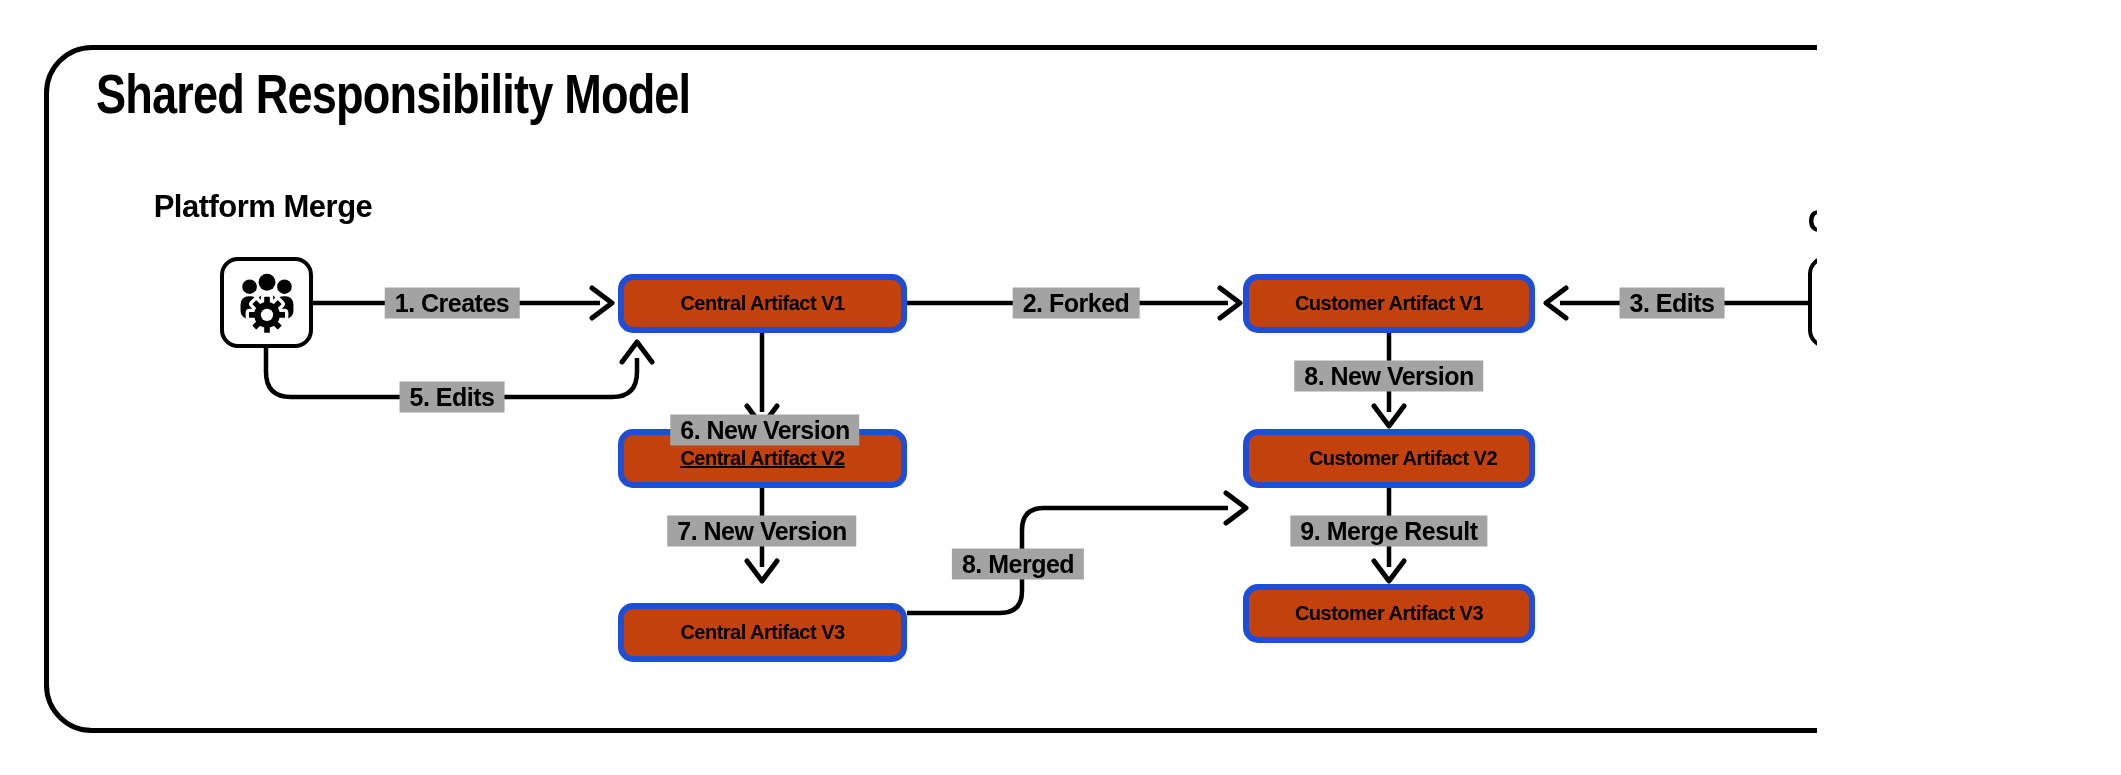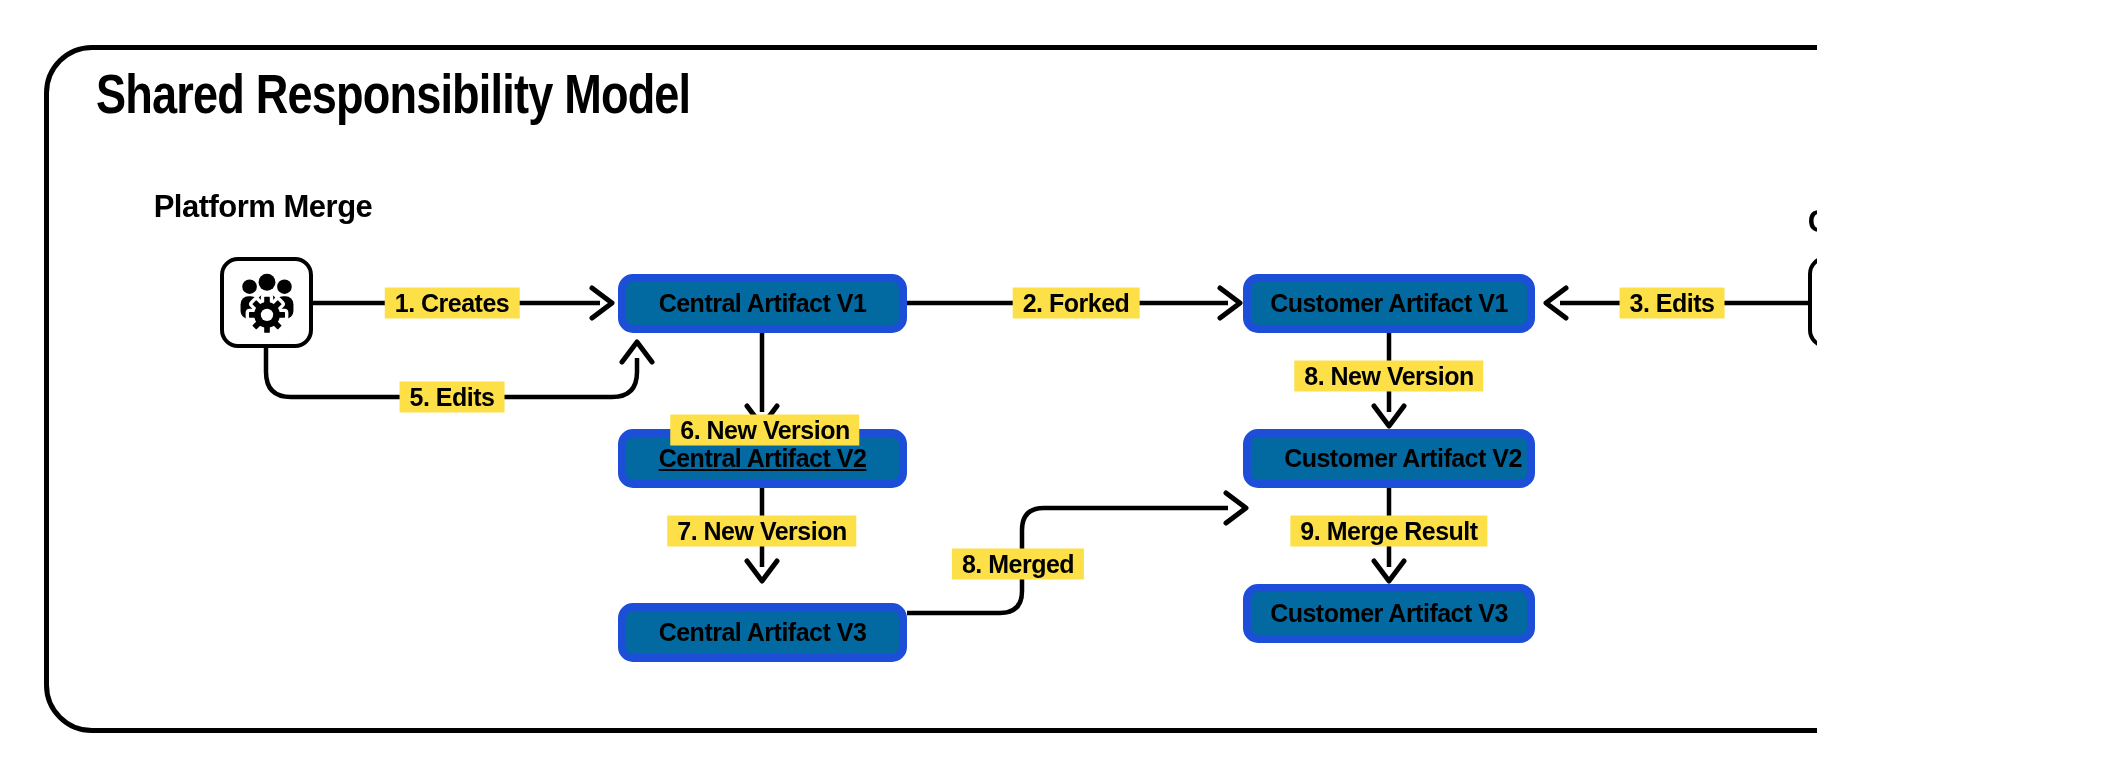--- a/index.html
+++ b/index.html
@@ -21,28 +21,28 @@
   }
   .actor-label.platform{left:133px;top:189px;}
   .actor-label.customer{left:1748px;top:192px;margin-top:12px;}
   .icon-box{
     position:absolute;border:4px solid #000;border-radius:18px;background:#fff;
     box-sizing:border-box;display:flex;align-items:center;justify-content:center;z-index:3;
   }
   .icon-box.platform{left:220px;top:257px;width:93px;height:91px;}
   .icon-box.customer{left:1808px;top:256px;width:94px;height:92px;}
   .node{
-    position:absolute;width:289px;height:59px;border:8px solid #1d4ed8;border-radius:15px;
-    background:#0369a1;box-sizing:border-box;display:flex;align-items:center;justify-content:center;
-    font-size:25px;font-weight:bold;letter-spacing:-.5px;white-space:nowrap;z-index:3;
+    position:absolute;width:289px;height:59px;border:6px solid #1d4ed8;border-radius:15px;
+    background:#c2410c;box-sizing:border-box;display:flex;align-items:center;justify-content:center;
+    font-size:20px;font-weight:bold;letter-spacing:-.5px;white-space:nowrap;z-index:3;
   }
   .node.customer-col{width:292px;}
   .edges{position:absolute;left:0;top:0;z-index:2;}
   .edge-label{
-    position:absolute;transform:translate(-50%,-50%);background:#fde047;padding:1px 10px;
+    position:absolute;transform:translate(-50%,-50%);background:#a3a3a3;padding:1px 10px;
     font-size:25px;font-weight:bold;letter-spacing:-.5px;white-space:nowrap;z-index:4;
   }
   .logo{position:absolute;left:1985px;top:634px;width:62px;height:66px;z-index:3;}
 </style>
 </head>
 <body>
 
 <div class="canvas">
 
   <div class="frame"></div>

